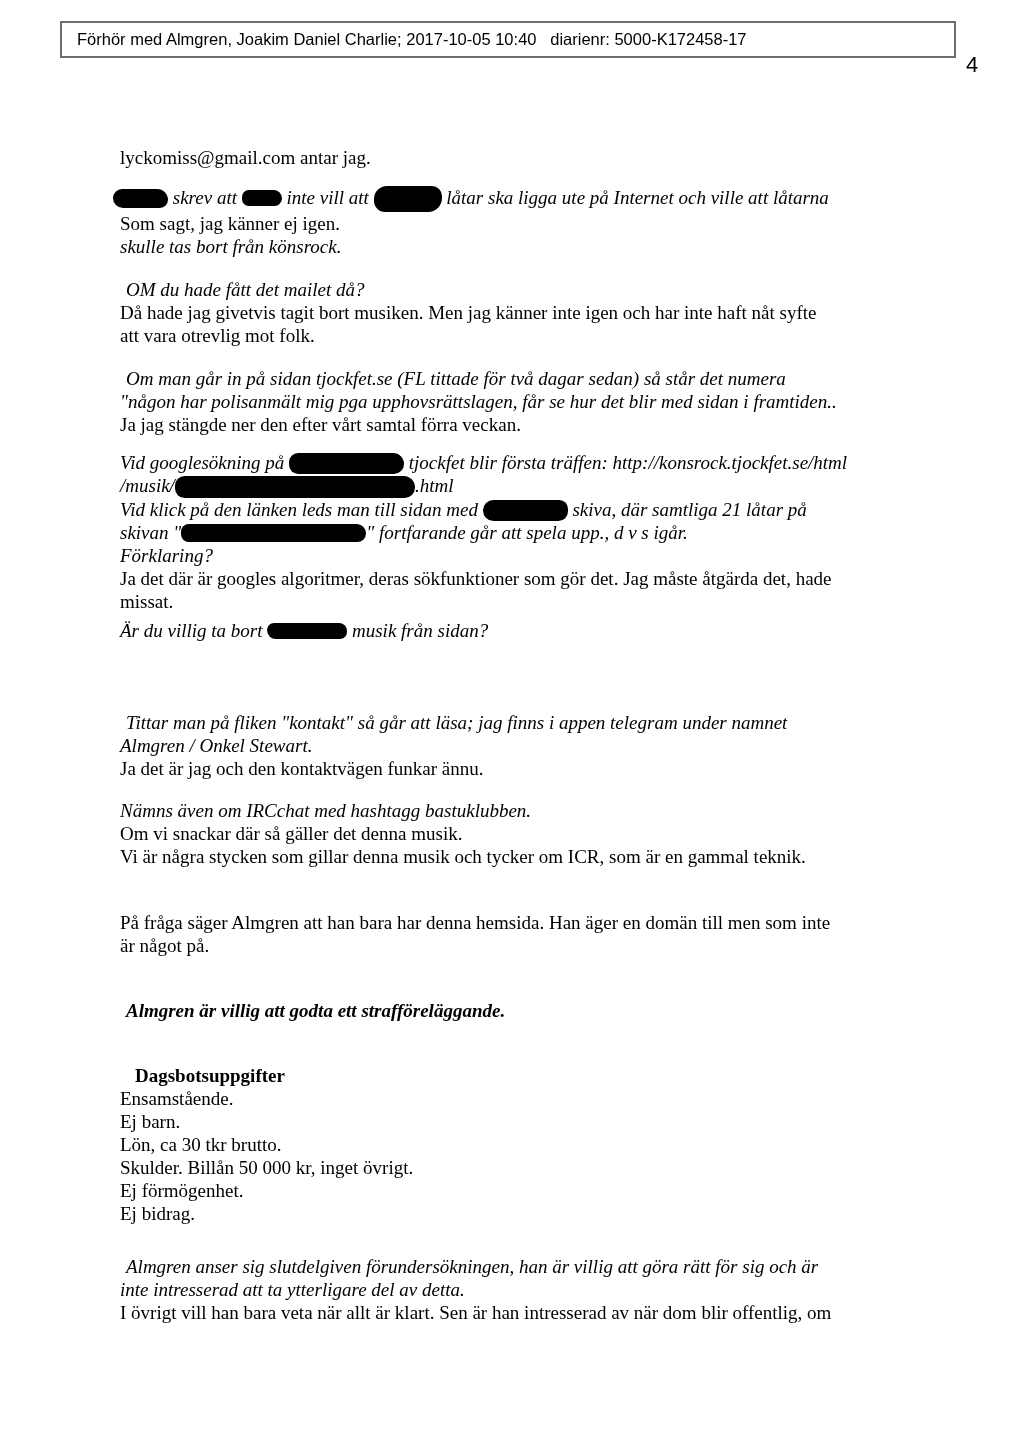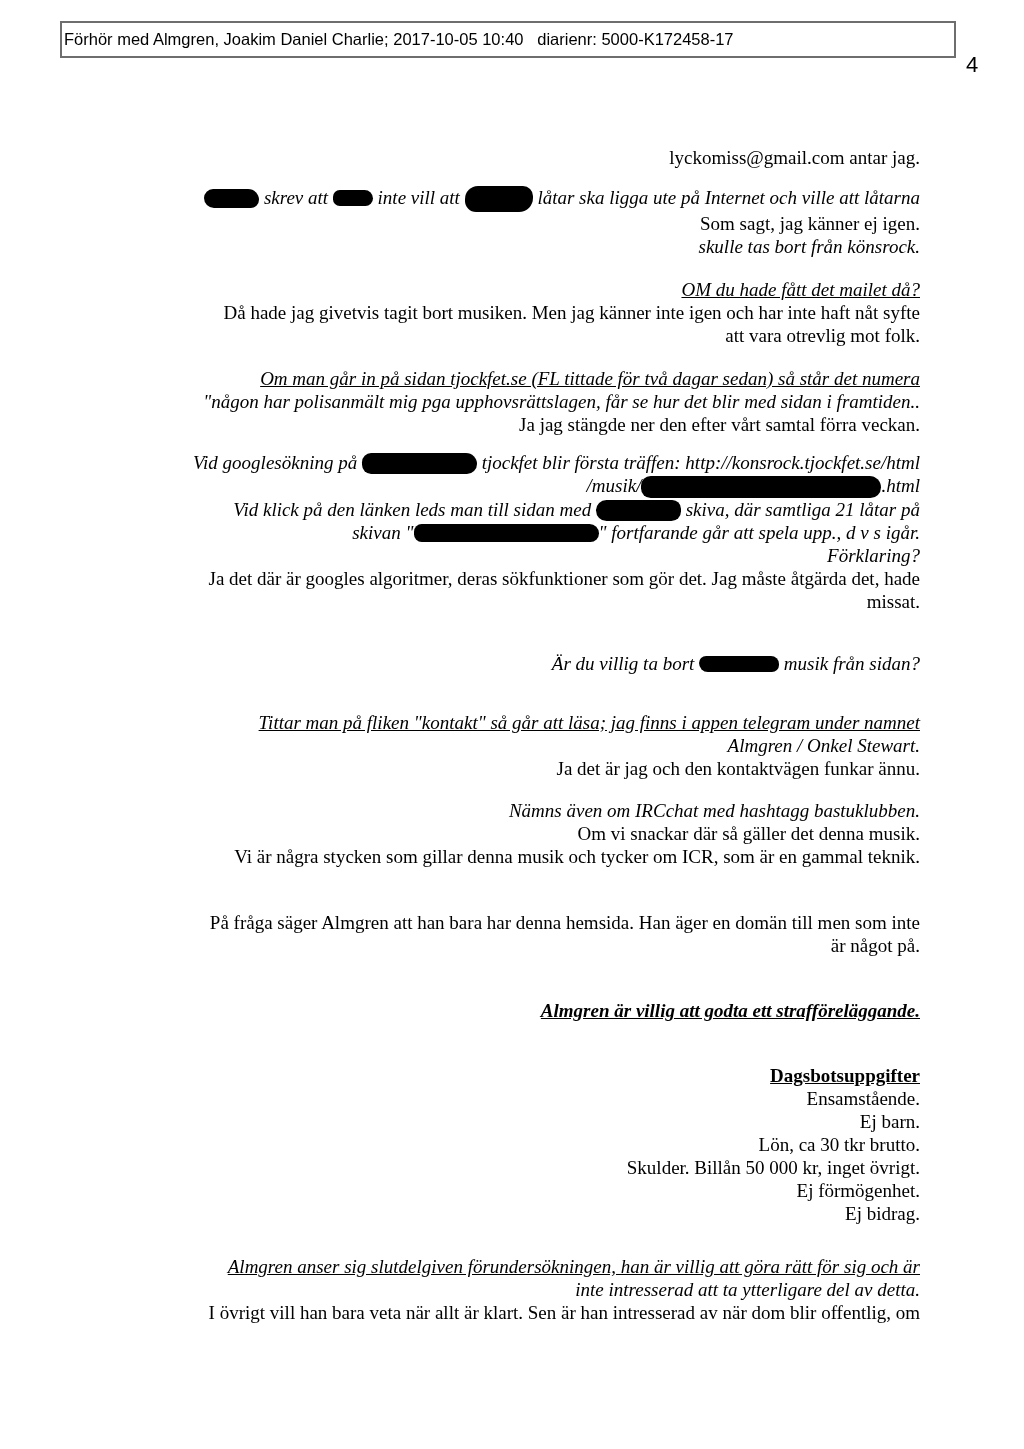--- a/index.html
+++ b/index.html
@@ -16,42 +16,42 @@
     position: absolute;
     left: 60px; top: 21px;
     width: 892px; height: 33px;
     border: 2px solid #6e6e6e;
     background: #ffffff;
   }
   .header-text {
     font-family: "Liberation Sans", sans-serif;
     font-size: 16.5px;
     line-height: 33px;
-    padding-left: 2px;
+    padding-left: 15px;
     white-space: pre;
     color: #000000;
   }
   .page-number {
     position: absolute;
     left: 955px; top: 52px;
     width: 34px;
     text-align: center;
     font-family: "Liberation Sans", sans-serif;
     font-size: 22px;
   }
-  .block { position: absolute; left: 120px; width: 800px; text-align: right; }
+  .block { position: absolute; left: 120px; width: 800px; }
   .line {
     font-size: 19px;
     line-height: 23px;
     white-space: pre;
   }
   .i  { font-style: italic; }
-  .b  { font-weight: bold; }
+  .b  { font-weight: bold; margin-left: 9px; }
   .bi { font-weight: bold; font-style: italic; }
-  .indent { padding-left: 6px; text-decoration: underline; }
+  .indent { padding-left: 6px; }
   .redact {
     display: inline-block;
     background: #000000;
     border-radius: 9px;
   }
   .rw55  { width: 55px;  height: 19px; vertical-align: -4px; margin-left: -7px; border-radius: 10px 12px 9px 11px; }
   .rw40  { width: 40px;  height: 16px; vertical-align: -2px; border-radius: 8px 10px 9px 8px; }
   .rw68  { width: 68px;  height: 26px; vertical-align: -8px; border-radius: 13px 10px 14px 11px; }
   .rw115 { width: 115px; height: 21px; vertical-align: -5px; border-radius: 10px 12px 11px 10px; }
   .rw240 { width: 240px; height: 22px; vertical-align: -6px; border-radius: 11px 13px 12px 11px; }
@@ -95,21 +95,21 @@
   <div class="block" style="top:451px">
     <div class="line i"><span>Vid googlesökning på </span><span class="redact rw115"></span><span> tjockfet blir första träffen: http://konsrock.tjockfet.se/html</span></div>
     <div class="line i"><span>/musik/</span><span class="redact rw240"></span><span>.html</span></div>
     <div class="line i"><span>Vid klick på den länken leds man till sidan med </span><span class="redact rw85"></span><span> skiva, där samtliga 21 låtar på</span></div>
     <div class="line i"><span>skivan "</span><span class="redact rw185"></span><span>" fortfarande går att spela upp., d v s igår.</span></div>
     <div class="line i">Förklaring?</div>
     <div class="line">Ja det där är googles algoritmer, deras sökfunktioner som gör det. Jag måste åtgärda det, hade</div>
     <div class="line">missat.</div>
   </div>
 
-  <div class="block" style="top:652px">
+  <div class="block" style="top:619px">
     <div class="line i"><span>Är du villig ta bort </span><span class="redact rw80"></span><span> musik från sidan?</span></div>
   </div>
 
   <div class="block" style="top:711px">
     <div class="line i indent">Tittar man på fliken "kontakt" så går att läsa; jag finns i appen telegram under namnet</div>
     <div class="line i">Almgren / Onkel Stewart.</div>
     <div class="line">Ja det är jag och den kontaktvägen funkar ännu.</div>
   </div>
 
   <div class="block" style="top:799px">

